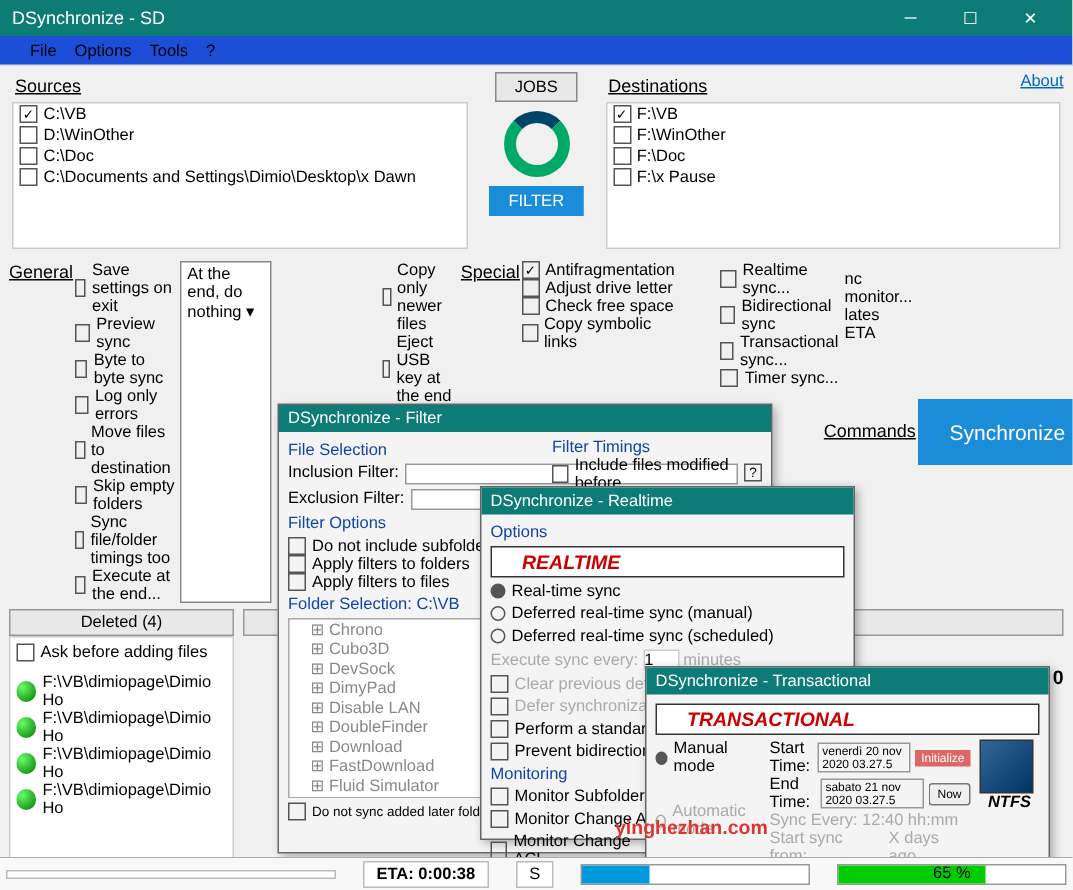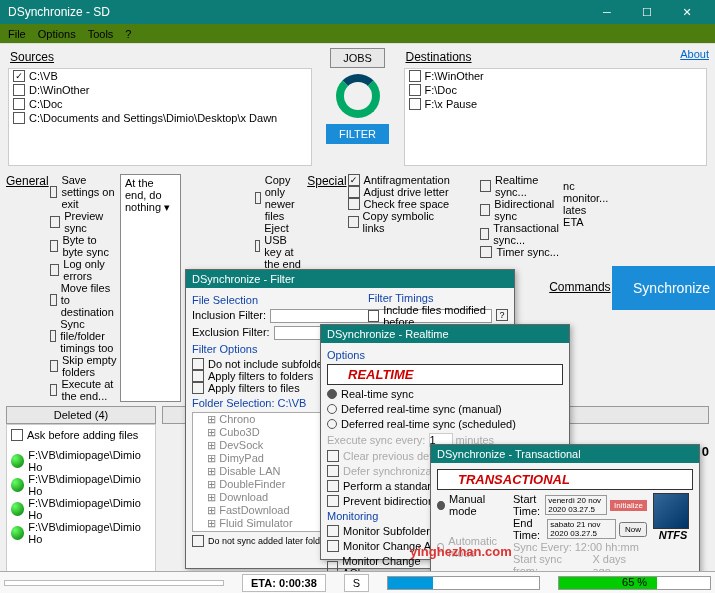--- a/index.html
+++ b/index.html
@@ -1,20 +1,20 @@
 <!DOCTYPE html>
 <html><head>
 <meta charset="utf-8">
 <style>
 * { box-sizing: border-box; margin: 0; padding: 0; font-family: "Segoe UI", Tahoma, sans-serif; font-size: 11px; }
 body { width: 715px; height: 593px; background: #f0f0f0; overflow: hidden; position: relative; }
 .titlebar { height: 24px; background: #0d7c77; color: #fff; display: flex; align-items: center; padding: 0 8px; }
 .titlebar .title { flex: 1; font-size: 12px; }
 .titlebar .ctl { width: 40px; text-align: center; color: #fff; cursor: pointer; }
-.menubar { height: 20px; background: #4d7c0f; border-bottom: 1px solid #ddd; display: flex; align-items: center; padding: 0 4px; gap: 4px; }
+.menubar { height: 20px; background: #1d4ed8; border-bottom: 1px solid #ddd; display: flex; align-items: center; padding: 0 16px; gap: 4px; }
 .menubar span { padding: 2px 4px; cursor: pointer; }
 .main { position: relative; padding: 4px 6px; height: 549px; }
 .row1 { display: flex; gap: 4px; height: 120px; }
 .panel { background: #fff; border: 1px solid #d0d0d0; }
 .sources, .dests { flex: 1; display: flex; flex-direction: column; }
 .panel-title { font-size: 12px; padding: 2px 4px; text-decoration: underline; }
 .about { color: #0066cc; text-decoration: underline; }
 .midcol { width: 80px; display: flex; flex-direction: column; align-items: center; gap: 6px; }
 .btn { border: 1px solid #888; background: #e8e8e8; padding: 3px 12px; cursor: pointer; }
 .ring { width: 44px; height: 44px; border: 8px solid #0a6; border-top-color: #046; border-radius: 50%; }
@@ -98,20 +98,24 @@
       <div class="ring"></div>
       <button class="btn" style="background:#1a8cd8;color:#fff;border-color:#1a8cd8">FILTER</button>
     </div>
     <div class="dests">
       <div style="display:flex;justify-content:space-between">
         <span class="panel-title">Destinations</span>
         <span class="about">About</span>
       </div>
       <div class="list panel" id="dst-list">
           <div class="li">
+            <span class="cb on"></span>
+            <span>F:\VB</span>
+          </div>
+          <div class="li">
             <span class="cb "></span>
             <span>F:\WinOther</span>
           </div>
           <div class="li">
             <span class="cb "></span>
             <span>F:\Doc</span>
           </div>
           <div class="li">
             <span class="cb "></span>
             <span>F:\x Pause</span>
@@ -139,25 +143,25 @@
           <div class="chk">
             <span class="cb"></span>
             <span>Log only errors</span>
           </div>
           <div class="chk">
             <span class="cb"></span>
             <span>Move files to destination</span>
           </div>
           <div class="chk">
             <span class="cb"></span>
+            <span>Skip empty folders</span>
+          </div>
+          <div class="chk">
+            <span class="cb"></span>
             <span>Sync file/folder timings too</span>
-          </div>
-          <div class="chk">
-            <span class="cb"></span>
-            <span>Skip empty folders</span>
           </div>
           <div class="chk">
             <span class="cb"></span>
             <span>Execute at the end...</span>
           </div>
         </div>
       <div class="select"><span>At the end, do nothing</span> ▾</div>
     </div>
     <div class="grp" style="width:160px">
       <div class="chk">
@@ -412,21 +416,21 @@
               <span style="border:1px solid #999;padding:0 2px;font-size:8px">venerdì  20  nov  2020 03.27.5</span>
               <button style="background:#d66;border:none;color:#fff;font-size:8px;padding:1px 4px">Initialize</button>
             </div>
           <div style="display:flex;gap:3px;align-items:center">
               <span>End Time:</span>
               <span style="border:1px solid #999;padding:0 2px;font-size:8px">sabato   21  nov  2020 03.27.5</span>
               <button style="font-size:8px;padding:1px 4px">Now</button>
             </div>
           <div style="color:#aaa;display:flex;gap:3px">
               <span>Sync Every:</span>
-              <span>12:00</span>
+              <span>12:40</span>
               <span>hh:mm</span>
             </div>
           <div style="color:#aaa;display:flex;gap:3px">
               <span>Start sync from:</span>
               <span>X days ago</span>
             </div>
         </div>
         <div style="width:40px;text-align:center">
           <div style="width:36px;height:36px;background:linear-gradient(135deg,#369,#036);border:1px solid #333"></div>
           <span style="font-style:italic;font-weight:bold">NTFS</span>

